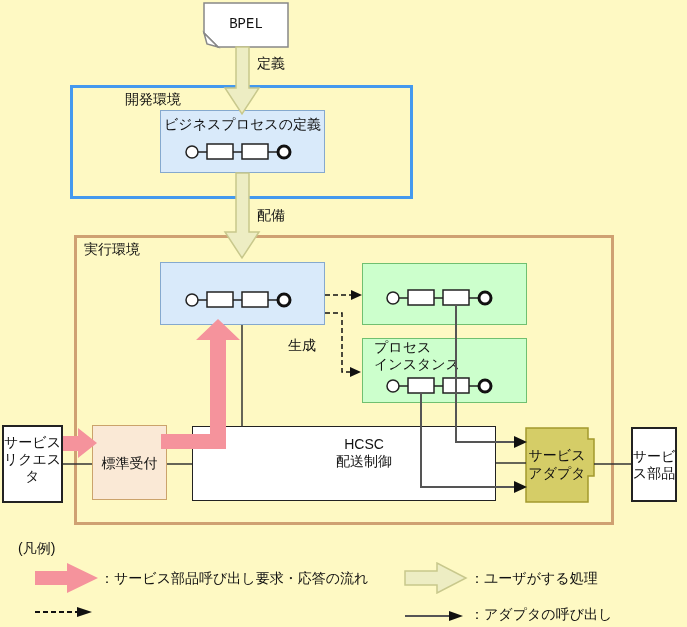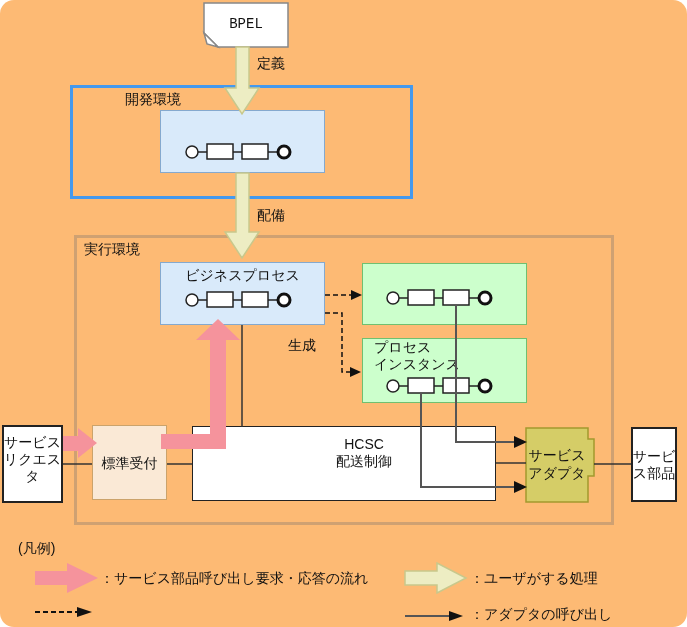--- a/index.html
+++ b/index.html
@@ -1,18 +1,18 @@
 <!DOCTYPE html>
 <html><head>
 <meta charset="utf-8">
 <style>
   html,body{margin:0;padding:0;background:#fff;}
   #canvas{
-    position:relative;width:687px;height:627px;background:#fdba74;overflow:hidden;
-    font-family:"Liberation Sans","DejaVu Sans",sans-serif;color:#111;border-radius:14px;
+    position:relative;width:687px;height:627px;background:#fef9c3;overflow:hidden;
+    font-family:"Liberation Sans","DejaVu Sans",sans-serif;color:#111;
   }
   .abs{position:absolute;box-sizing:border-box;}
   .lbl{font-size:14px;line-height:16px;white-space:nowrap;}
   .envbox{background:transparent;}
   .dev{border:3px solid #4499EE;}
   .exe{border:3px solid #CFA172;}
   .bluebox{background:#D9EAFA;border:1px solid #85A9CE;}
   .greenbox{background:#CCFFCC;border:1px solid #70C070;}
   .whitebox{background:#fff;border:2px solid #222;}
   .peachbox{background:#FAE9D6;border:1px solid #CBA36B;}
@@ -32,35 +32,35 @@
   <div class="abs lbl" style="left:203px;top:16px;width:86px;text-align:center;font-family:'Liberation Mono','DejaVu Sans Mono',monospace;">BPEL</div>
 
   <div class="abs lbl" style="left:257px;top:55px;">定義</div>
   <div class="abs lbl" style="left:257px;top:207px;">配備</div>
   <div class="abs lbl" style="left:288px;top:337px;">生成</div>
 
   <div class="abs envbox dev" style="left:70px;top:85px;width:343px;height:114px;"></div>
   <div class="abs lbl" style="left:80px;top:91px;margin-left:45px;">開発環境</div>
 
   <div class="abs bluebox" style="left:160px;top:110px;width:165px;height:63px;"></div>
+  <div class="abs lbl center" style="left:160px;top:116px;width:165px;">ビジネスプロセスの定義</div>
   <svg class="abs" style="left:184px;top:139px;" width="108" height="26">
     <line x1="14" y1="13" x2="24" y2="13" stroke="#222" stroke-width="1.5"></line>
     <line x1="49" y1="13" x2="59" y2="13" stroke="#222" stroke-width="1.5"></line>
     <line x1="84" y1="13" x2="94" y2="13" stroke="#222" stroke-width="1.5"></line>
     <circle cx="8" cy="13" r="6" fill="#fff" stroke="#222" stroke-width="1.5"></circle>
     <rect x="23" y="5" width="26" height="15" fill="#fff" stroke="#222" stroke-width="1.5"></rect>
     <rect x="58" y="5" width="26" height="15" fill="#fff" stroke="#222" stroke-width="1.5"></rect>
     <circle cx="100" cy="13" r="6" fill="#fff" stroke="#111" stroke-width="3"></circle>
   </svg>
 
   <div class="abs envbox exe" style="left:74px;top:235px;width:540px;height:290px;"></div>
   <div class="abs lbl" style="left:84px;top:241px;">実行環境</div>
 
   <div class="abs bluebox" style="left:160px;top:262px;width:165px;height:63px;"></div>
-  <div class="abs lbl center" style="left:160px;top:267px;width:165px;">ビジネスプロセス</div>
   <svg class="abs" style="left:184px;top:287px;" width="108" height="26">
     <line x1="14" y1="13" x2="24" y2="13" stroke="#222" stroke-width="1.5"></line>
     <line x1="49" y1="13" x2="59" y2="13" stroke="#222" stroke-width="1.5"></line>
     <line x1="84" y1="13" x2="94" y2="13" stroke="#222" stroke-width="1.5"></line>
     <circle cx="8" cy="13" r="6" fill="#fff" stroke="#222" stroke-width="1.5"></circle>
     <rect x="23" y="5" width="26" height="15" fill="#fff" stroke="#222" stroke-width="1.5"></rect>
     <rect x="58" y="5" width="26" height="15" fill="#fff" stroke="#222" stroke-width="1.5"></rect>
     <circle cx="100" cy="13" r="6" fill="#fff" stroke="#111" stroke-width="3"></circle>
   </svg>
 

